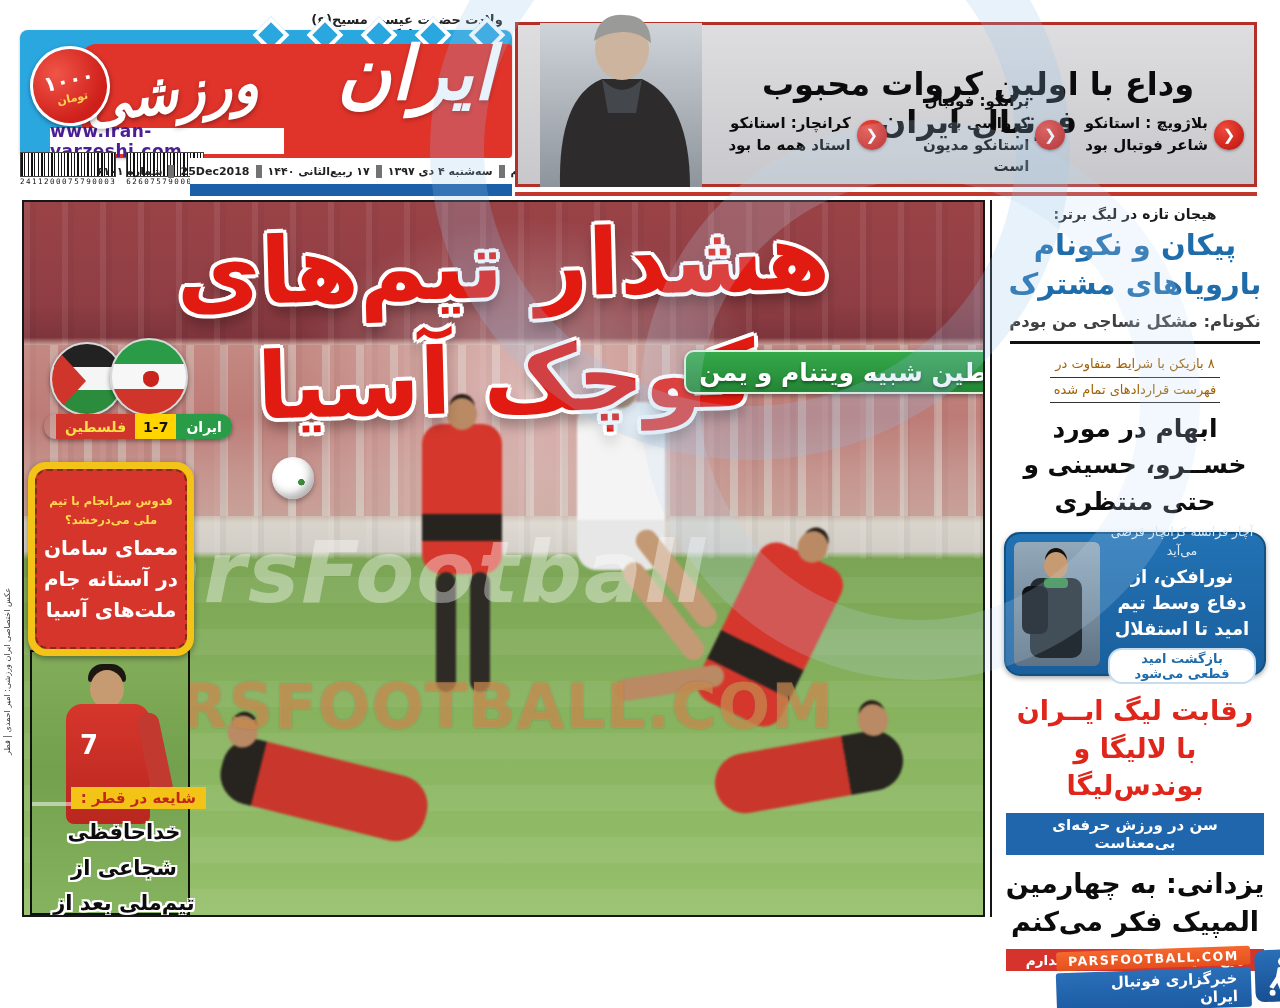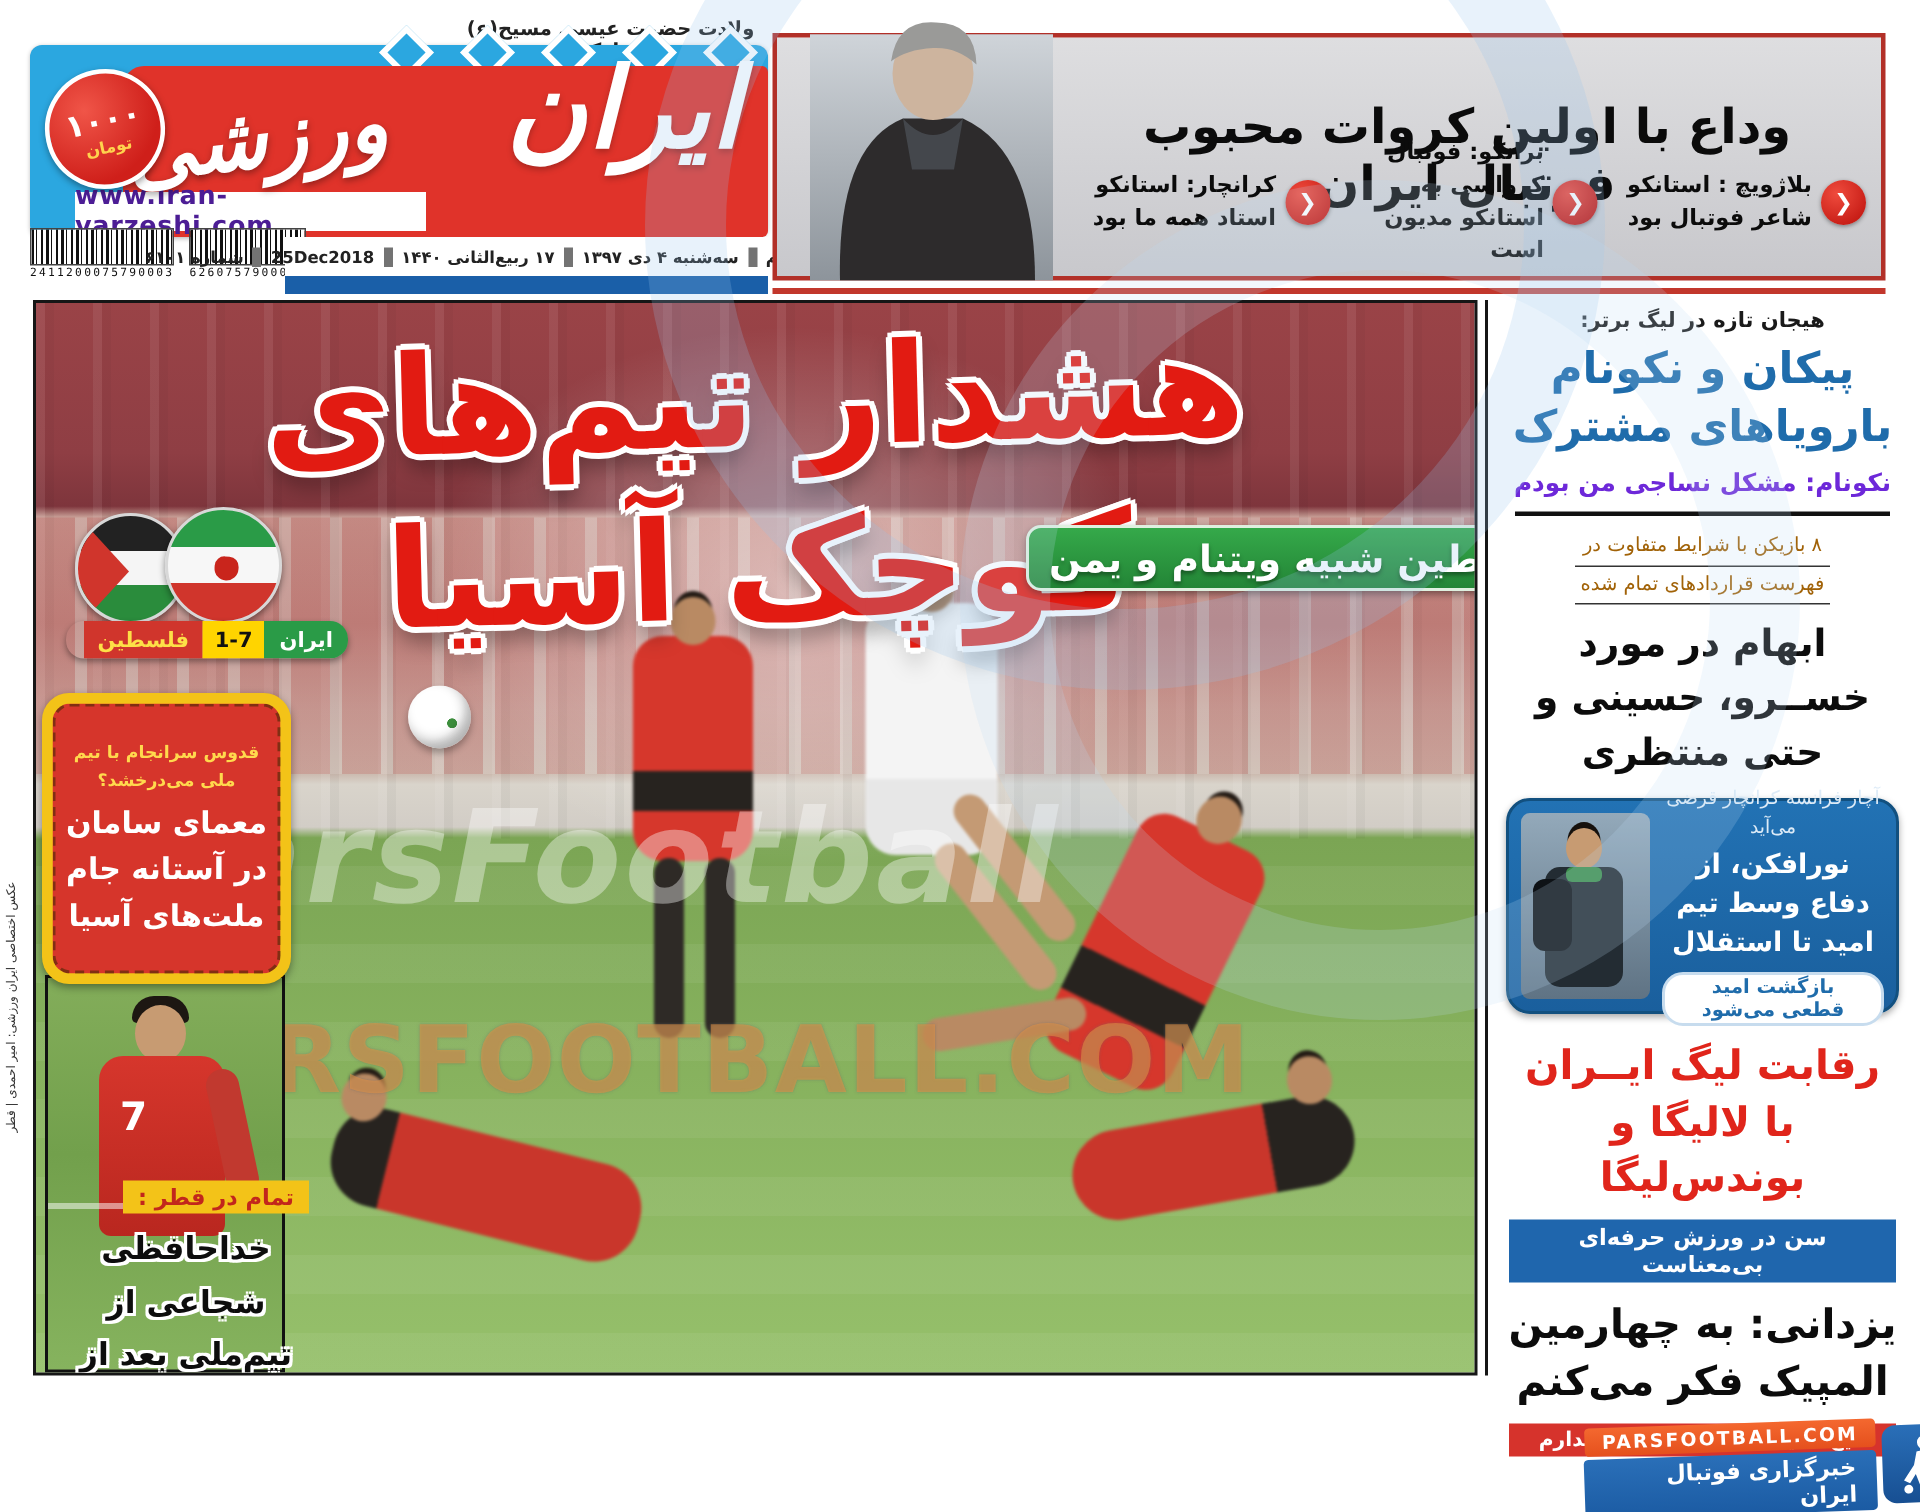--- a/index.html
+++ b/index.html
@@ -197,21 +197,21 @@
           background:radial-gradient(circle at 32% 30%, #fff 55%, #dcdcdc),
             radial-gradient(circle at 70% 60%, #3d8f3d 8%, transparent 9%); z-index:11;
           background-blend-mode:multiply; box-shadow:inset -4px -5px 8px rgba(0,0,0,.25),
             0 3px 5px rgba(0,0,0,.3); }
 
   
   .v-divider { position:absolute; left:990px; top:200px; width:2px; height:717px; background:#161616; }
   .sidebar { position:absolute; left:1002px; top:200px; width:266px; direction:rtl; text-align:center; }
   .s-kicker { font-size:14px; font-weight:600; color:#1a1a1a; margin-top:6px; }
   .s1-title { font-size:29px; font-weight:bold; color:#1f6cab; line-height:1.35; margin-top:4px; }
-  .s1-sub { font-size:16.5px; font-weight:bold; color:#6d28d9; margin-top:8px; }
+  .s1-sub { font-size:16.5px; font-weight:bold; color:#404040; margin-top:8px; }
   .hr1 { border:none; border-top:3px solid #111; margin:10px 8px 6px; }
   .s2-note { display:inline-block; font-size:13px; color:#a16207; line-height:1.8; margin-top:2px; }
   .s2-note .nl { display:block; border-bottom:1.5px solid #333; padding:0 4px 1px; }
   .s2-title { font-size:25px; font-weight:bold; color:#0c0c0c; line-height:1.45; margin-top:8px; }
 
   .blue-box { margin:12px 2px 0; height:144px; background:linear-gradient(180deg,#2272b4,#1a5f9d);
               border:2px solid #12507f; border-radius:16px; box-shadow:0 2px 5px rgba(0,0,0,.35);
               display:flex; direction:ltr; padding:8px; gap:8px; }
   .bb-photo { width:86px; height:124px; border-radius:6px; position:relative; overflow:hidden;
               background:linear-gradient(180deg,#93a9ba,#5f7384); flex:none; }
@@ -368,21 +368,21 @@
     <div class="inset-photo">
       <div class="ip-hair"></div>
       <div class="ip-head"></div>
       <div class="ip-torso"></div>
       <div class="ip-arm"></div>
       <div class="ip-num">7</div>
       <div class="ip-line"></div>
     </div>
 
     <div class="rumor">
-      <span class="rumor-kicker">تمام در قطر :</span>
+      <span class="rumor-kicker">شایعه در قطر :</span>
       <div class="rumor-title">خداحافظی شجاعی از تیم‌ملی بعد از پایان جام‌ملت‌ها</div>
     </div>
   </div>
 
   <div class="photo-credit">عکس اختصاصی ایران ورزشی: امیر احمدی | قطر</div>
 
   <div class="swoosh a"></div>
   <div class="swoosh b"></div>
 
   <div class="v-divider"></div>

